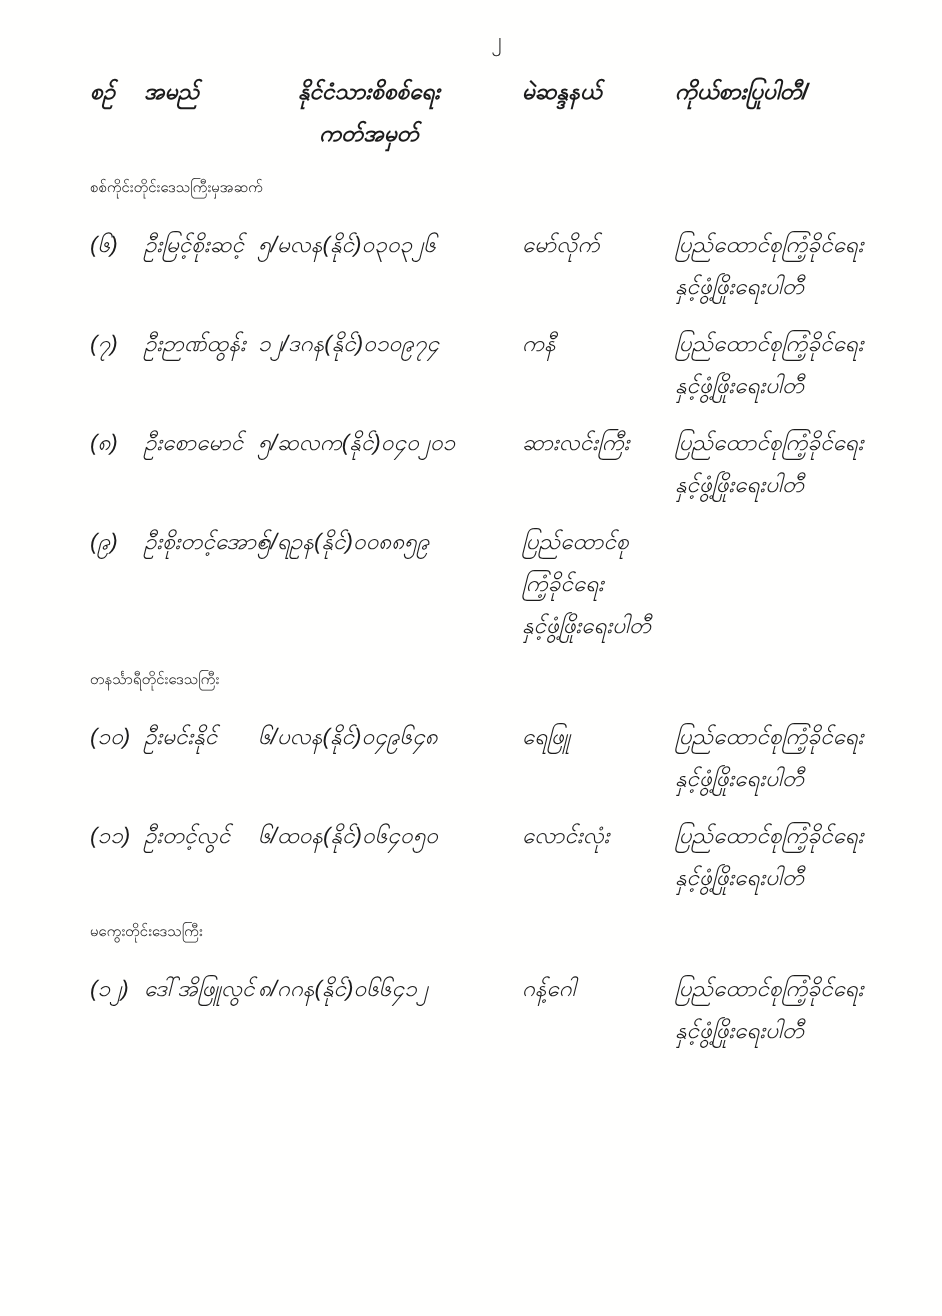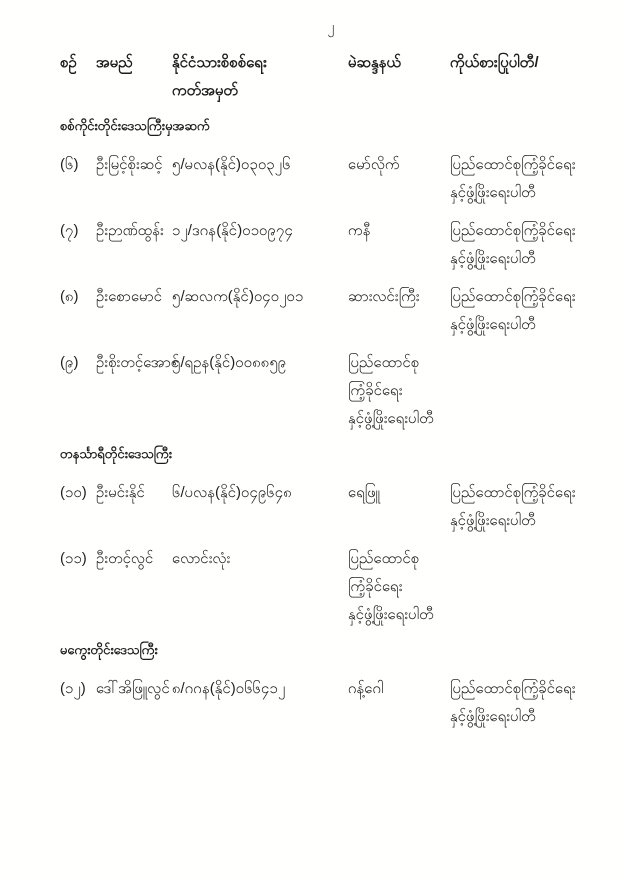--- a/index.html
+++ b/index.html
@@ -22,35 +22,36 @@
     text-align: center;
     font-size: 14px;
     line-height: 28px;
     height: 28px;
     padding-left: 18px; 
   }
   .grid-row {
     display: grid;
     grid-template-columns: 36px 76px 176px 102px 1fr;
     align-items: start;
+    font-style: italic;
   }
   .table-header {
     margin-top: 8px;
     font-weight: bold;
     font-size: 15px;
     line-height: 28px;
   }
   .table-header .two-line div { line-height: 28px; }
-  .hdr-id { padding-right: 28px; }
+  .hdr-id { text-align: center; padding-right: 28px; }
   .hdr-party { text-align: left; }
   .hdr-party .line2 { text-align: center; padding-right: 10px; }
   .section-title {
     margin-top: 8px;
-    font-weight: bold;
-    font-size: 13px;
+    font-weight: normal;
+    font-size: 10px;
     line-height: 28px;
     height: 28px;
   }
   .row {
     margin-top: 10px;
     font-size: 15px;
     line-height: 28px;
   }
   .cell { white-space: nowrap; }
   .cell.party { white-space: normal; }
@@ -130,20 +131,21 @@
     <div class="cell">ရေဖြူ</div>
     <div class="cell party">
       <div>ပြည်ထောင်စုကြံ့ခိုင်ရေး</div>
       <div>နှင့်ဖွံ့ဖြိုးရေးပါတီ</div>
     </div>
   </div>
 
   <div class="grid-row row">
     <div class="cell">(၁၁)</div>
     <div class="cell">ဦးတင့်လွင်</div>
+    <div class="cell">၆/ထဝန(နိုင်)၀၆၄၀၅၀</div>
     <div class="cell">လောင်းလုံး</div>
     <div class="cell party">
       <div>ပြည်ထောင်စုကြံ့ခိုင်ရေး</div>
       <div>နှင့်ဖွံ့ဖြိုးရေးပါတီ</div>
     </div>
   </div>
 
   <div class="section-title">မကွေးတိုင်းဒေသကြီး</div>
 
   <div class="grid-row row">

